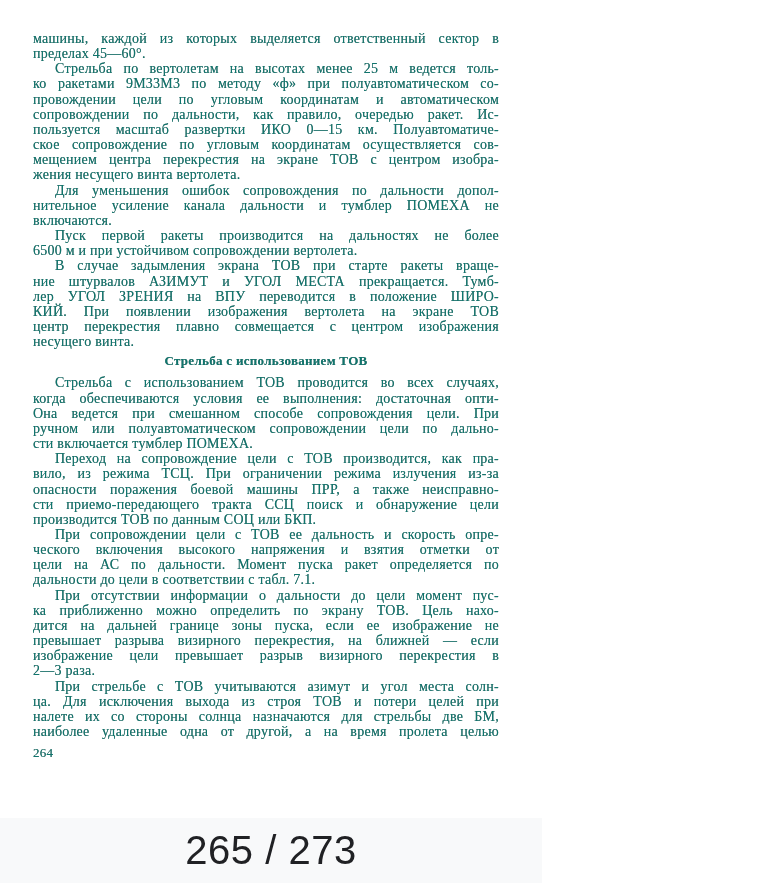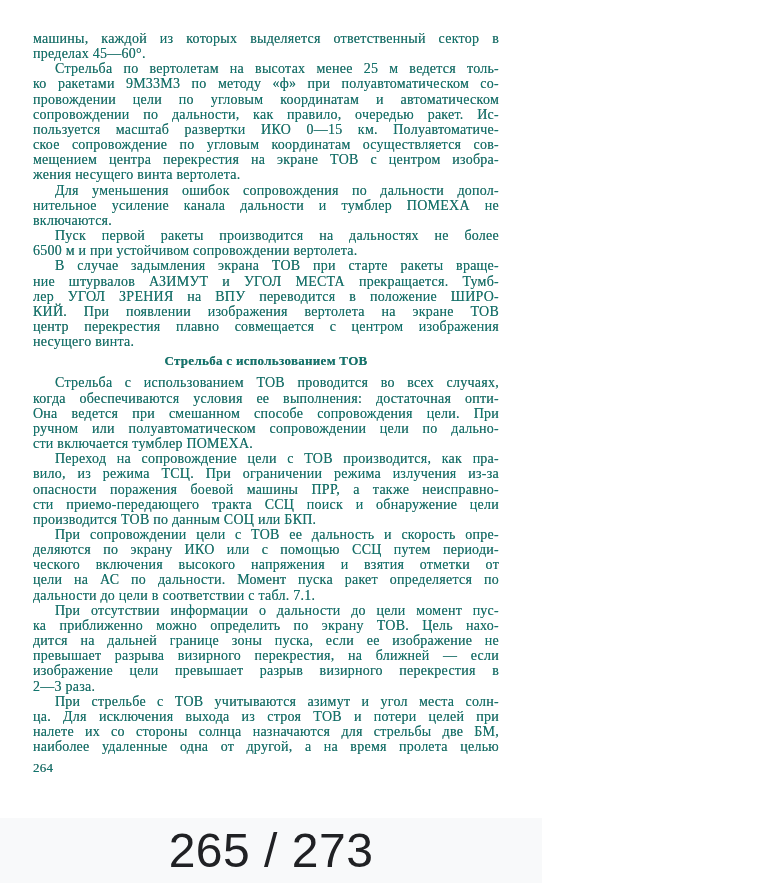--- a/index.html
+++ b/index.html
@@ -65,21 +65,21 @@
     top: 818px;
     width: 542px;
     height: 65px;
     background: #f8f9fa;
     display: flex;
     align-items: center;
     justify-content: center;
   }
   .page-indicator {
     font-family: "Liberation Sans", "DejaVu Sans", sans-serif;
-    font-size: 48px;
+    font-size: 40px;
     color: #202124;
     letter-spacing: 0.5px;
     white-space: pre;
   }
 </style>
 </head>
 <body>
 
 <div class="viewer">
   <div class="scan-page">
@@ -134,21 +134,20 @@
       <div class="para">
         <div class="line ind">Переход на сопровождение цели с ТОВ производится, как пра-</div>
         <div class="line">вило, из режима ТСЦ. При ограничении режима излучения из-за</div>
         <div class="line">опасности поражения боевой машины ПРР, а также неисправно-</div>
         <div class="line">сти приемо-передающего тракта ССЦ поиск и обнаружение цели</div>
         <div class="line last">производится ТОВ по данным СОЦ или БКП.</div>
       </div>
 
       <div class="para">
         <div class="line ind">При сопровождении цели с ТОВ ее дальность и скорость опре-</div>
-        <div class="line">деляются по экрану ИКО или с помощью ССЦ путем периоди-</div>
         <div class="line">ческого включения высокого напряжения и взятия отметки от</div>
         <div class="line">цели на АС по дальности. Момент пуска ракет определяется по</div>
         <div class="line last">дальности до цели в соответствии с табл. 7.1.</div>
       </div>
 
       <div class="para">
         <div class="line ind">При отсутствии информации о дальности до цели момент пус-</div>
         <div class="line">ка приближенно можно определить по экрану ТОВ. Цель нахо-</div>
         <div class="line">дится на дальней границе зоны пуска, если ее изображение не</div>
         <div class="line">превышает разрыва визирного перекрестия, на ближней — если</div>

